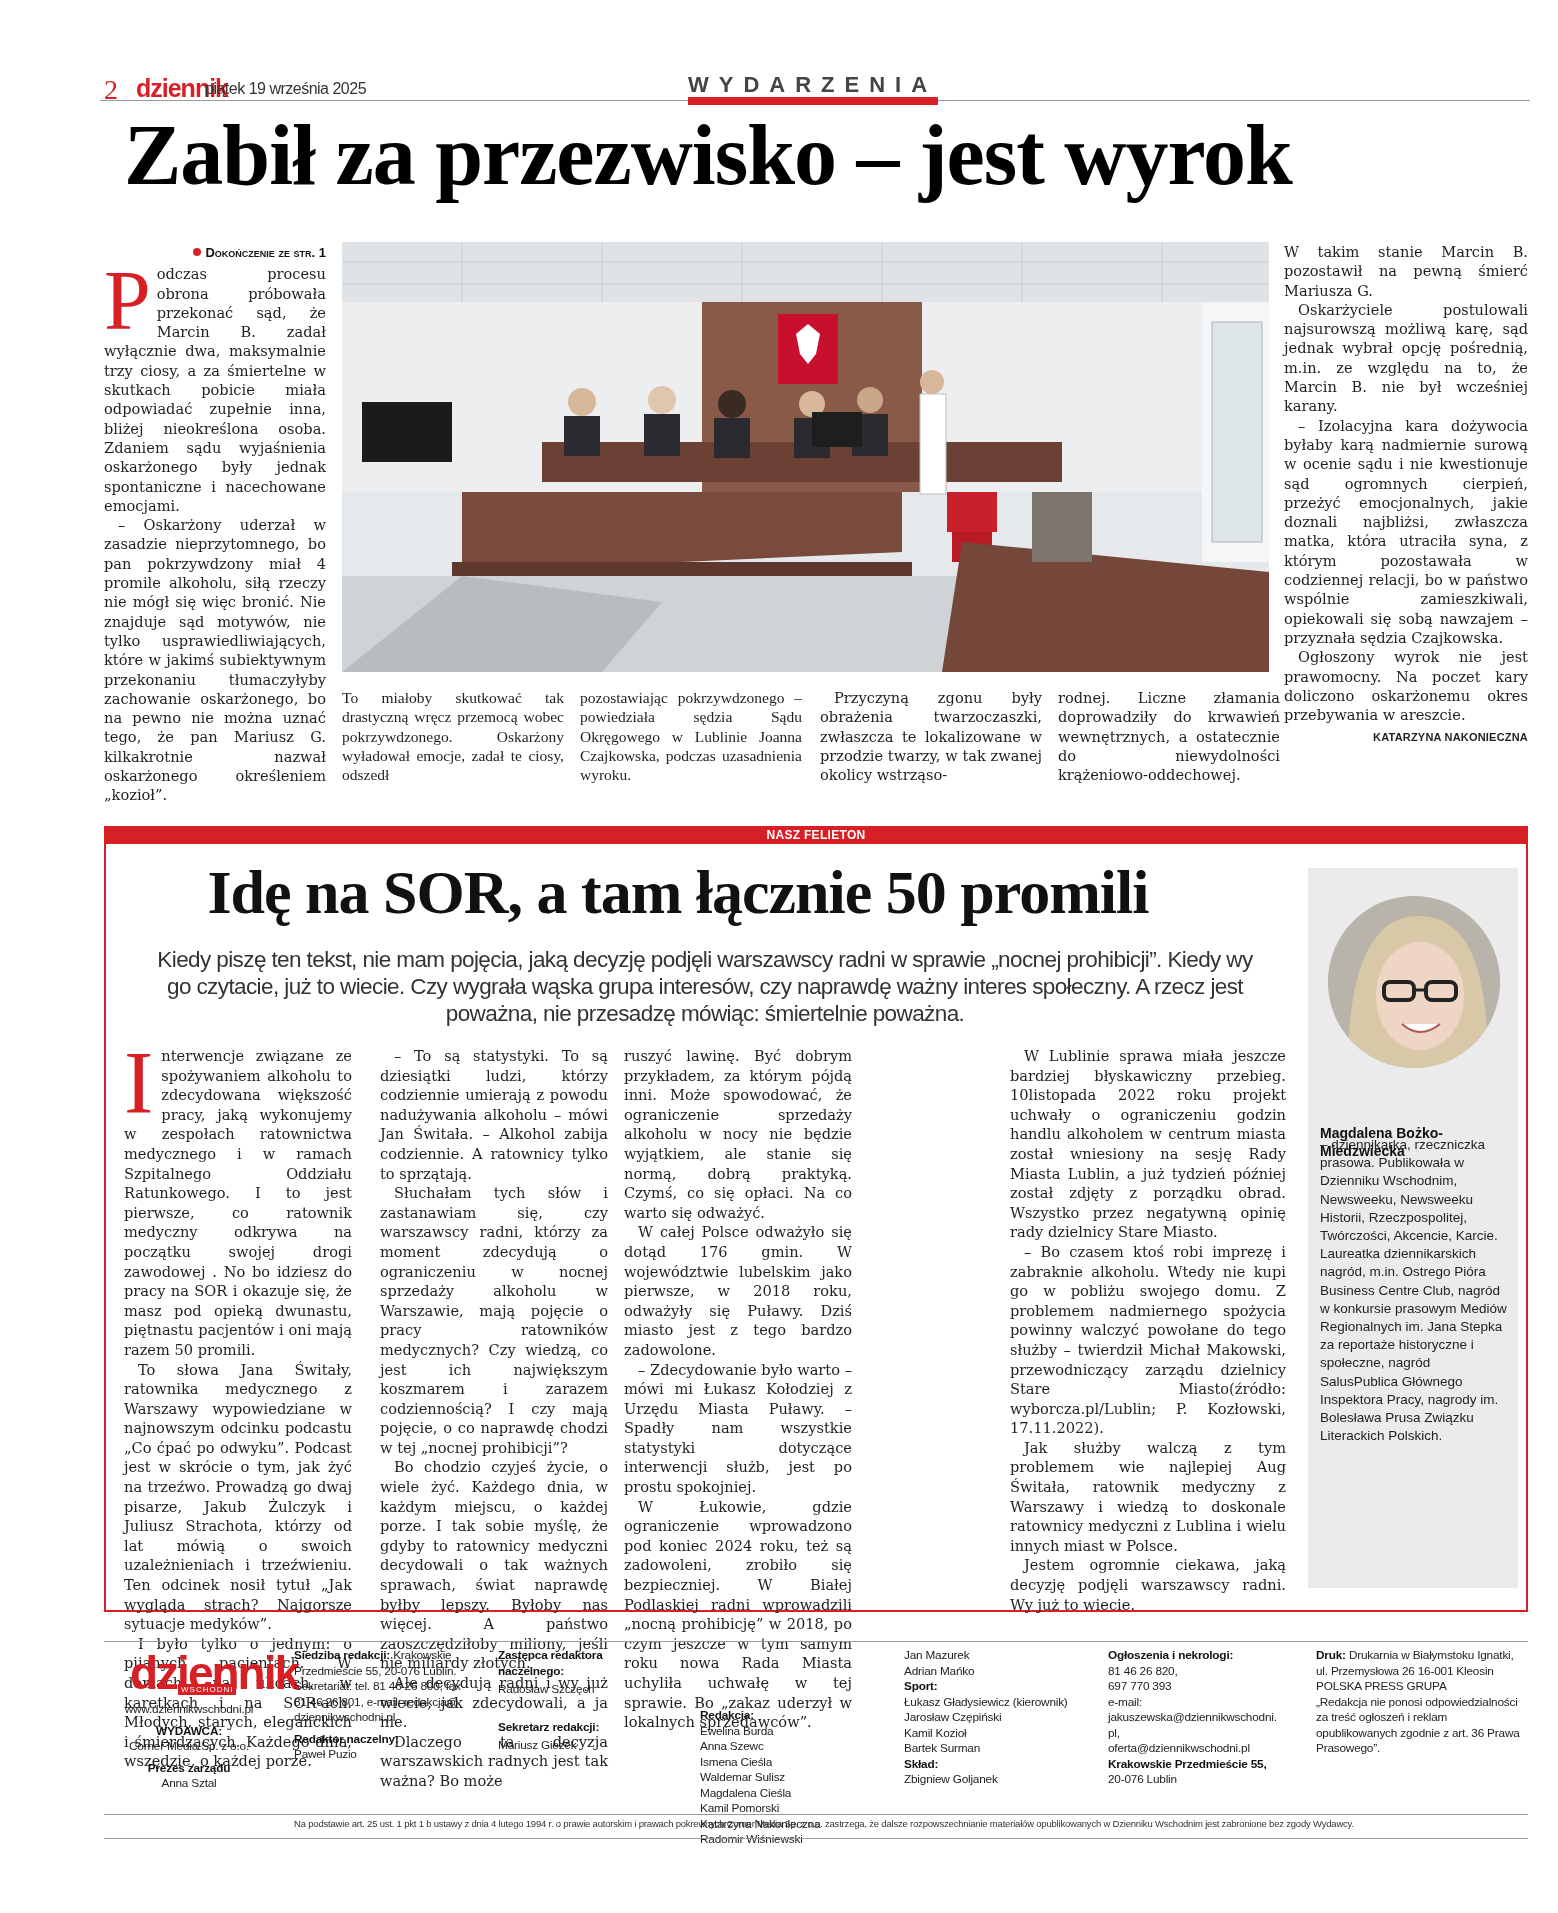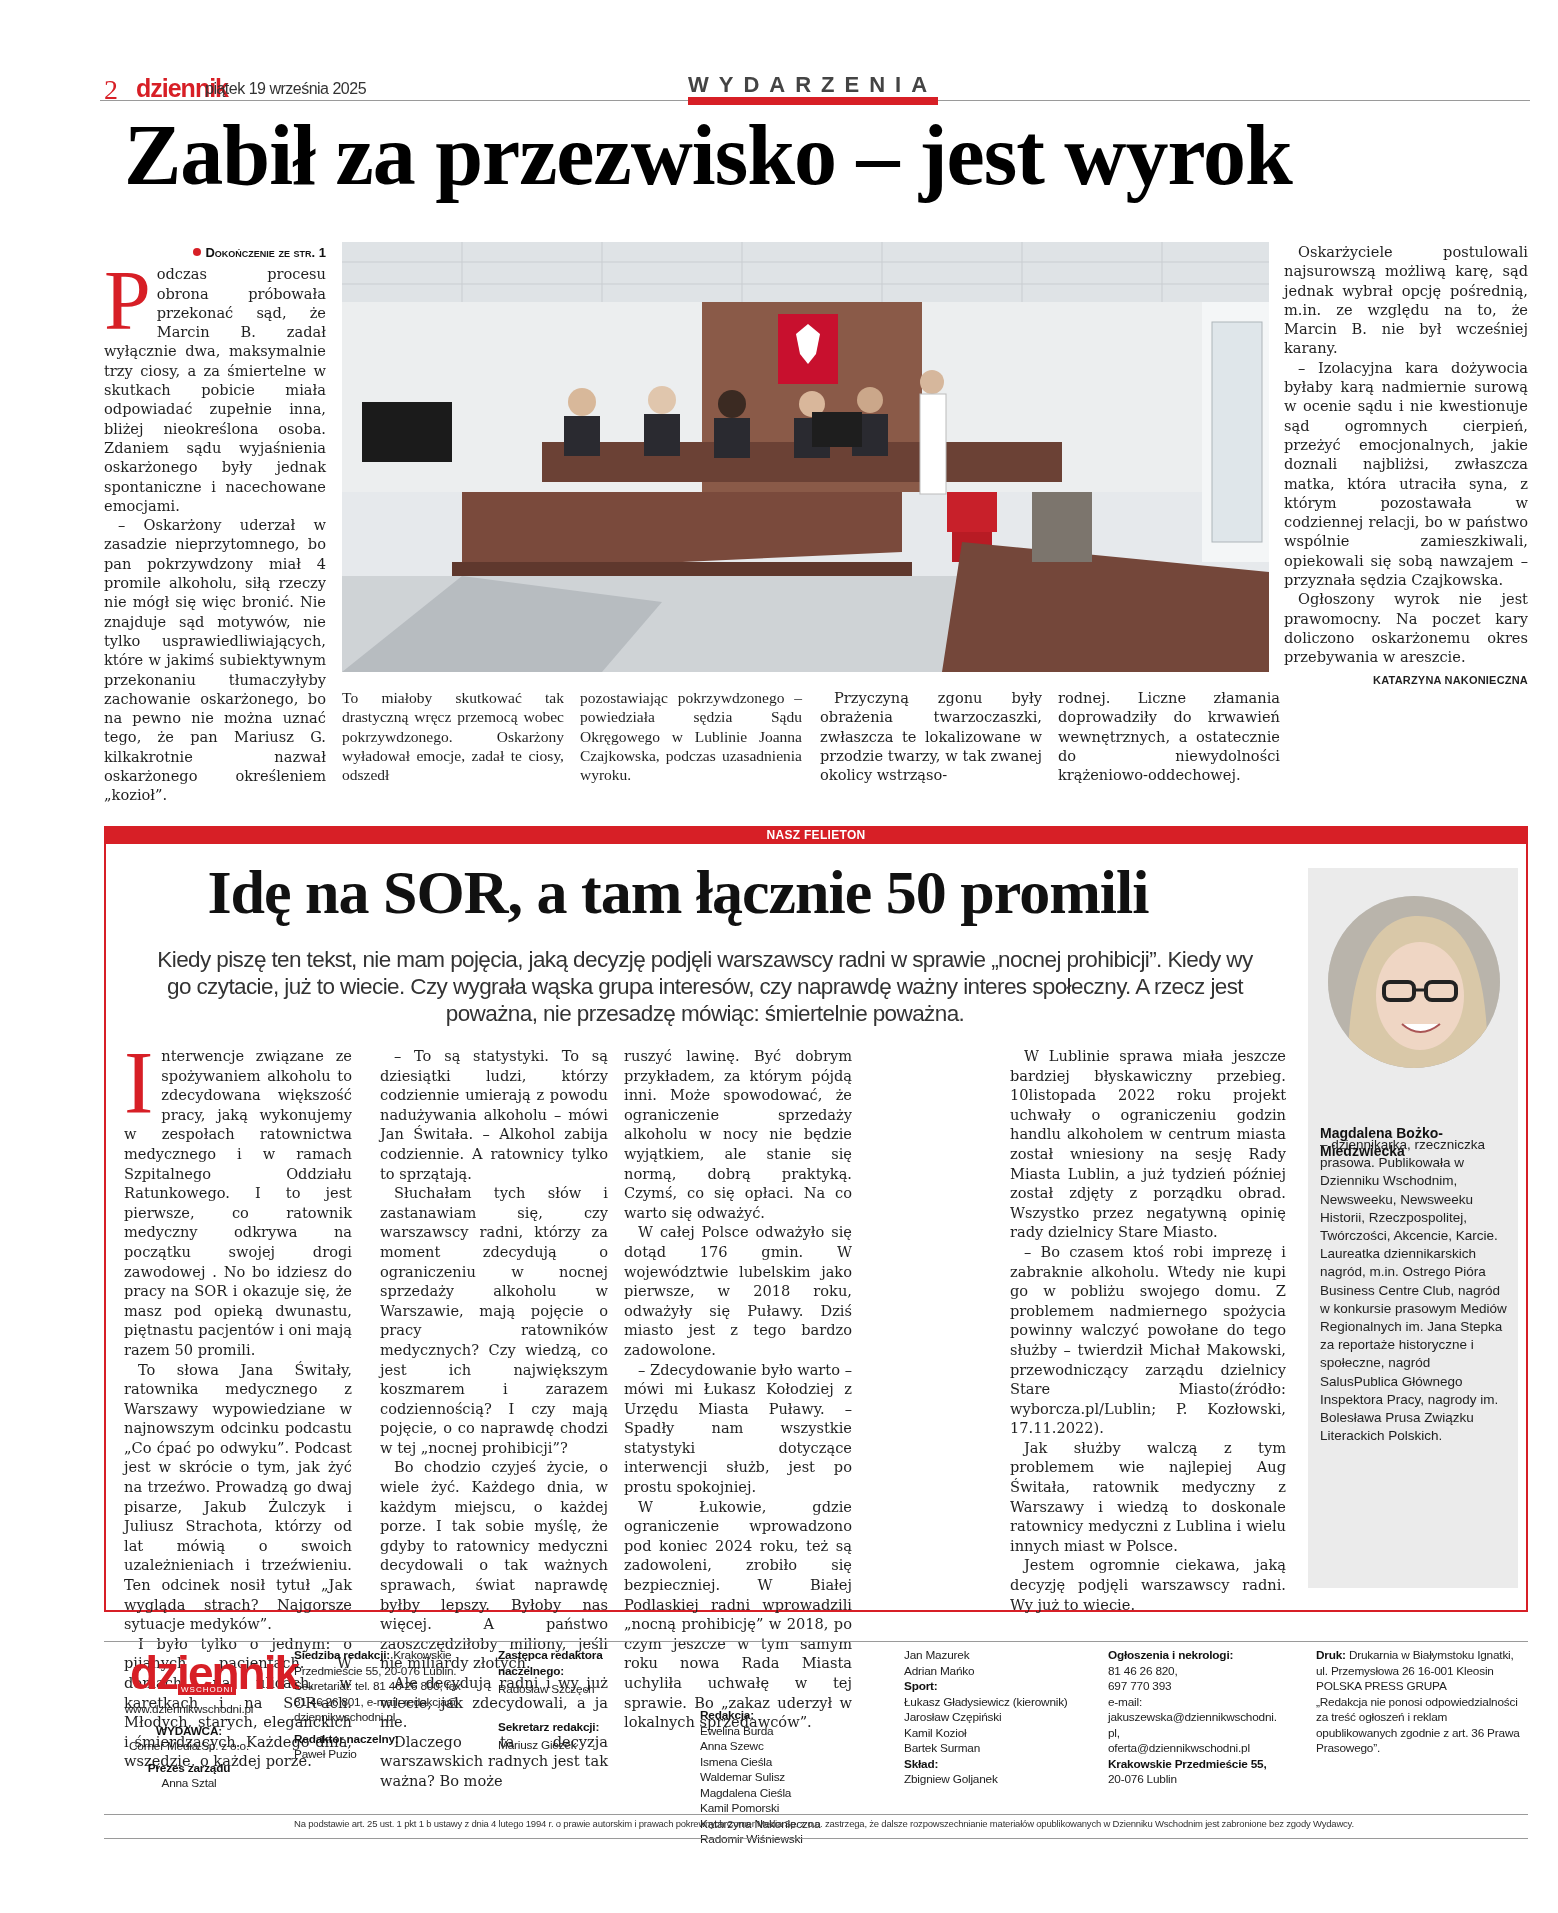--- a/index.html
+++ b/index.html
@@ -145,20 +145,21 @@
   <p class="noindent">pozostawiając pokrzywdzonego – powiedziała sędzia Sądu Okręgowego w Lublinie Joanna Czajkowska, podczas uzasadnienia wyroku.</p>
 </div>
 <div class="col" style="left:820px; top:688px; width:222px;">
   <p>Przyczyną zgonu były obrażenia twarzoczaszki, zwłaszcza te lokalizowane w przodzie twarzy, w tak zwanej okolicy wstrząso-</p>
 </div>
 <div class="col" style="left:1058px; top:688px; width:222px;">
   <p class="noindent">rodnej. Liczne złamania doprowadziły do krwawień wewnętrznych, a ostatecznie do niewydolności krążeniowo-oddechowej.</p>
 </div>
 
 <div class="col" style="left:1284px; top:242px; width:244px;">
+  <p class="noindent">W takim stanie Marcin B. pozostawił na pewną śmierć Mariusza G.</p>
   <p>Oskarżyciele postulowali najsurowszą możliwą karę, sąd jednak wybrał opcję pośrednią, m.in. ze względu na to, że Marcin B. nie był wcześniej karany.</p>
   <p>– Izolacyjna kara dożywocia byłaby karą nadmiernie surową w ocenie sądu i nie kwestionuje sąd ogromnych cierpień, przeżyć emocjonalnych, jakie doznali najbliżsi, zwłaszcza matka, która utraciła syna, z którym pozostawała w codziennej relacji, bo w państwo wspólnie zamieszkiwali, opiekowali się sobą nawzajem – przyznała sędzia Czajkowska.</p>
   <p>Ogłoszony wyrok nie jest prawomocny. Na poczet kary doliczono oskarżonemu okres przebywania w areszcie.</p>
   <div class="byline">KATARZYNA NAKONIECZNA</div>
 </div>
 
 <div class="abs fel-box"></div>
 <div class="abs fel-bar"></div>
 <div class="abs fel-label">NASZ FELIETON</div>
 <h2 class="abs headline2">Idę na SOR, a tam łącznie 50 promili</h2>

